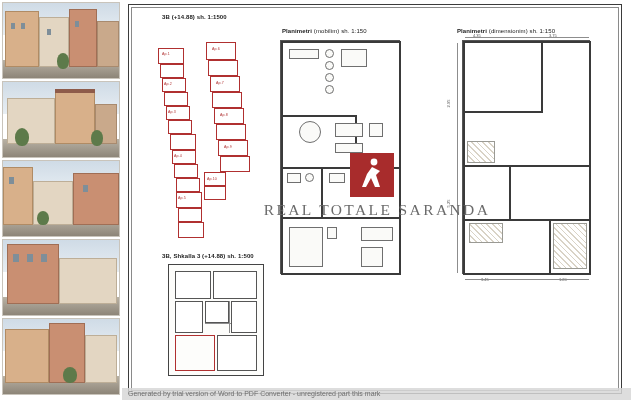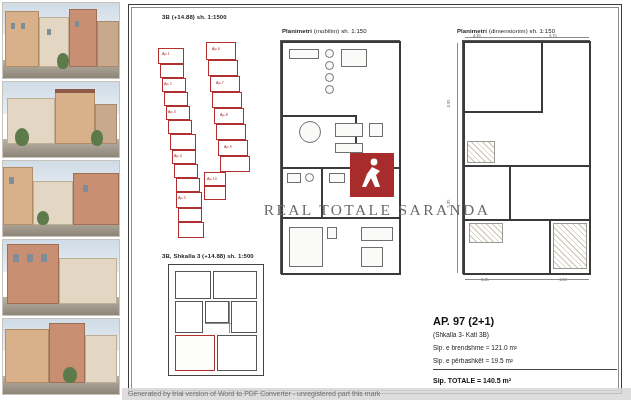--- a/index.html
+++ b/index.html
@@ -406,27 +406,17 @@
       <div class="wm-logo">
         <svg width="44" height="44" viewBox="0 0 44 44">
           <rect x="0" y="0" width="44" height="44" fill="#a82c2c"></rect>
           <circle cx="24" cy="9" r="3.4" fill="#ffffff"></circle>
           <path d="M22 14 L30 18 L26 22 L30 34 L25 34 L21 25 L16 34 L12 34 L17 21 Z" fill="#ffffff"></path>
         </svg>
       </div>
       <div class="wm-text">REAL TOTALE SARANDA</div>
     </div>
 
-    <div class="titleblock">
-      <div class="tb-ap">AP. 97 (2+1)</div>
-      <div class="tb-sub">(Shkalla 3- Kati 3B)</div>
-      <div class="tb-row">Sip. e brendshme = 121.0 m²</div>
-      <div class="tb-row">Sip. e përbashkët = 19.5 m²</div>
-      <div style="position:relative;height:7px;">
-        <div class="tb-line" style="top:5px;"></div>
-      </div>
-      <div class="tb-total">Sip.  TOTALE  = 140.5 m²</div>
-    </div>
   </div>
 
   <div class="previewbar">Generated by trial version of Word to PDF Converter - unregistered part this mark</div>
 
 </div>
 
 </body></html>

